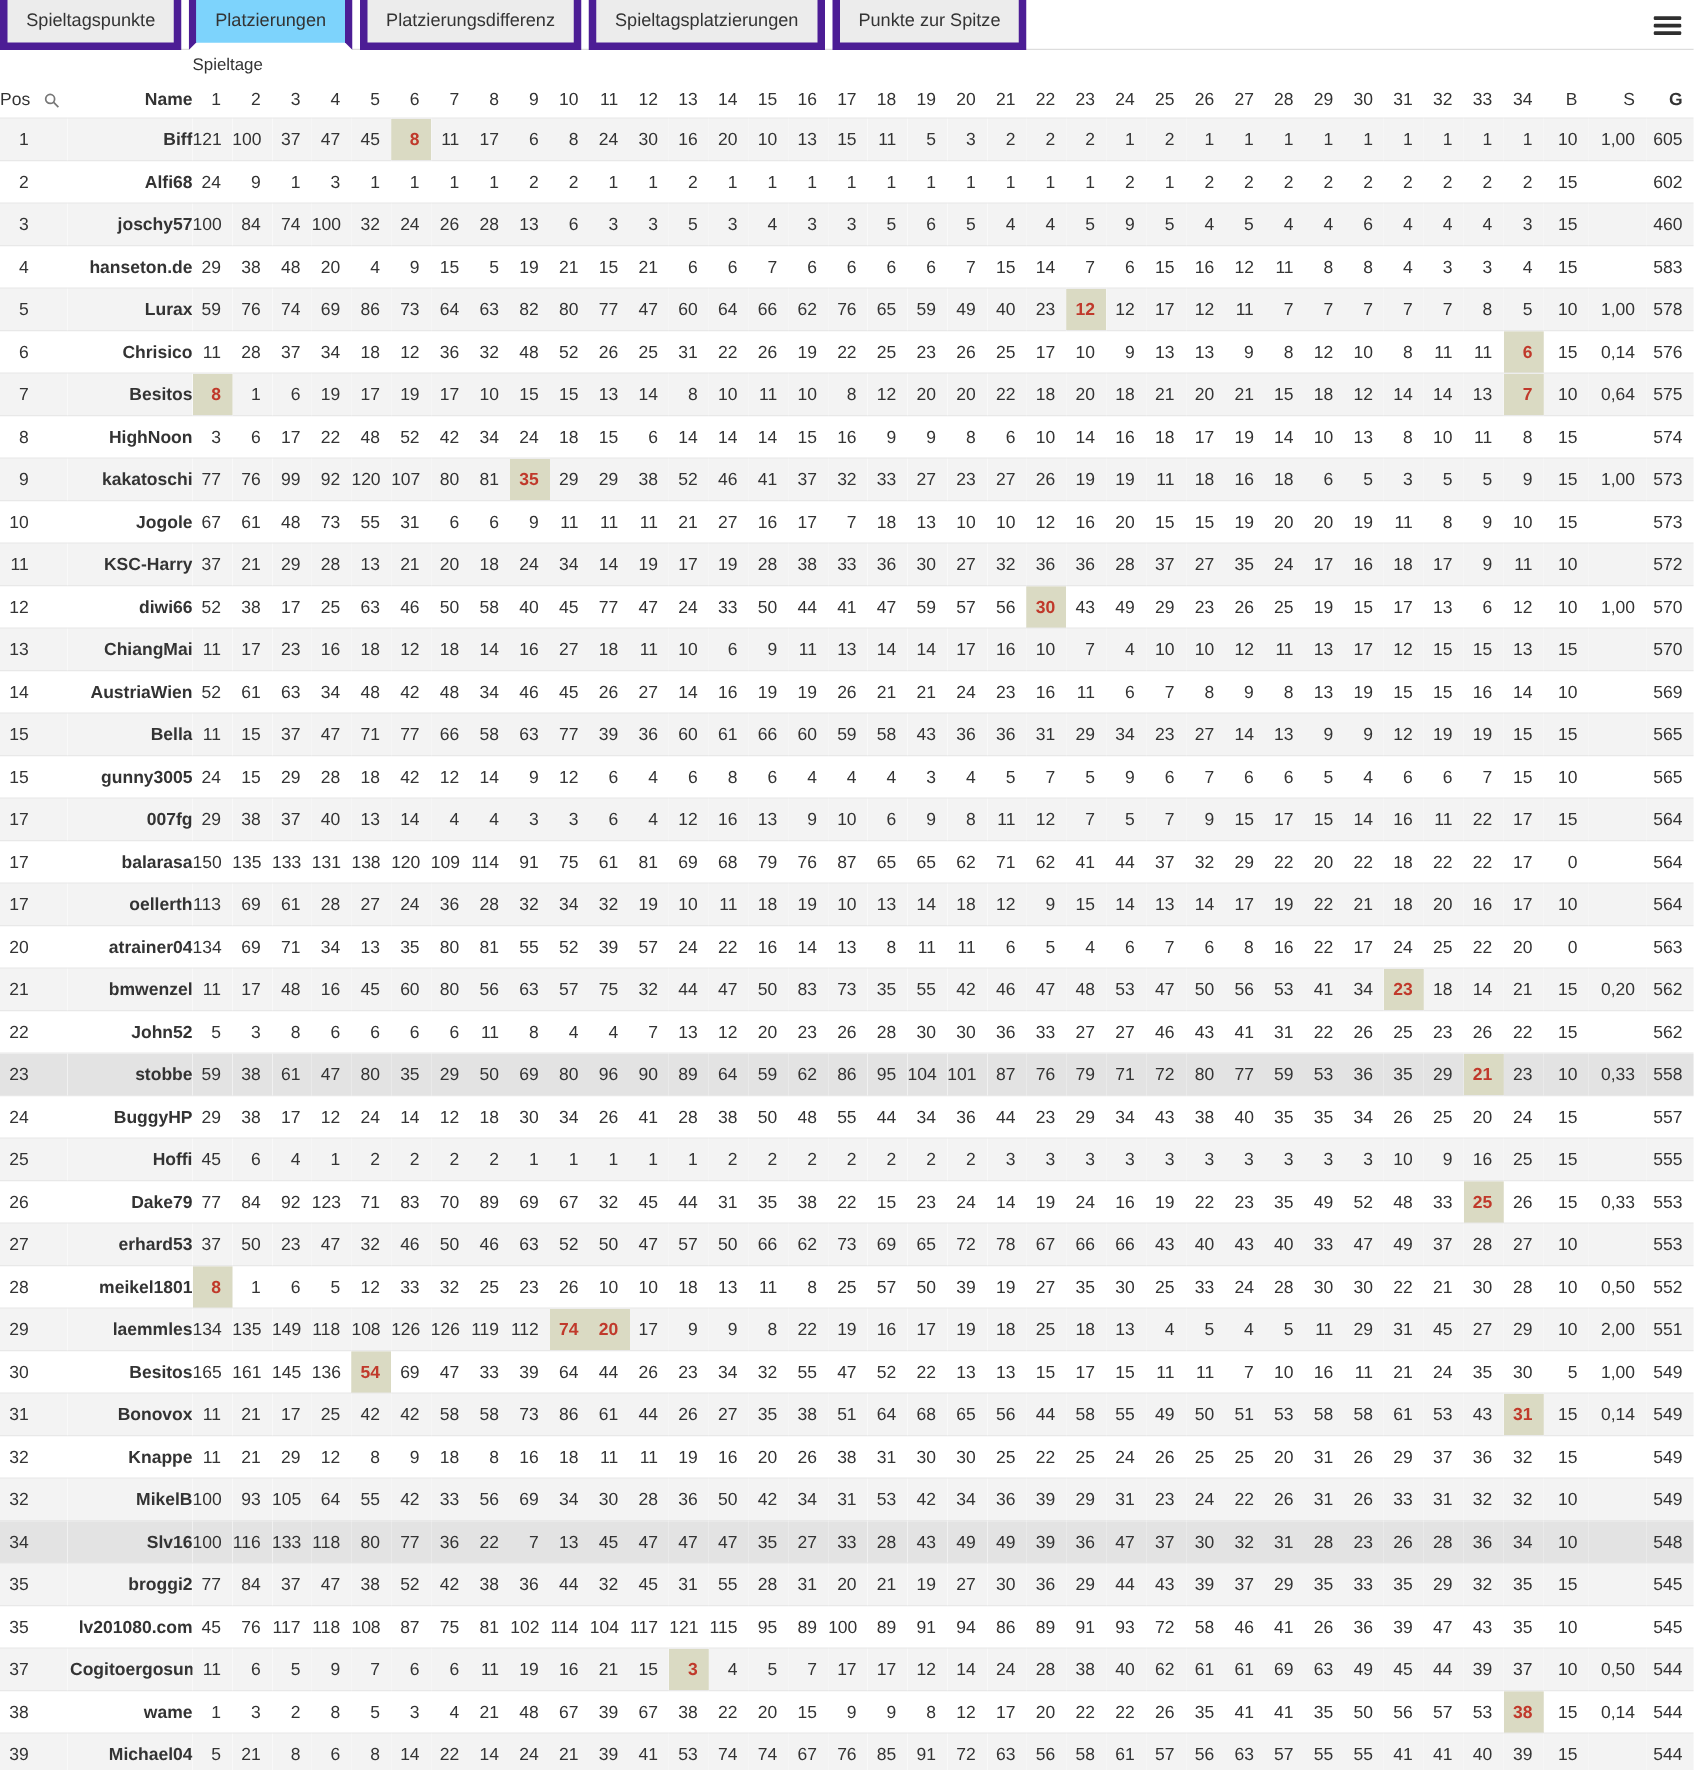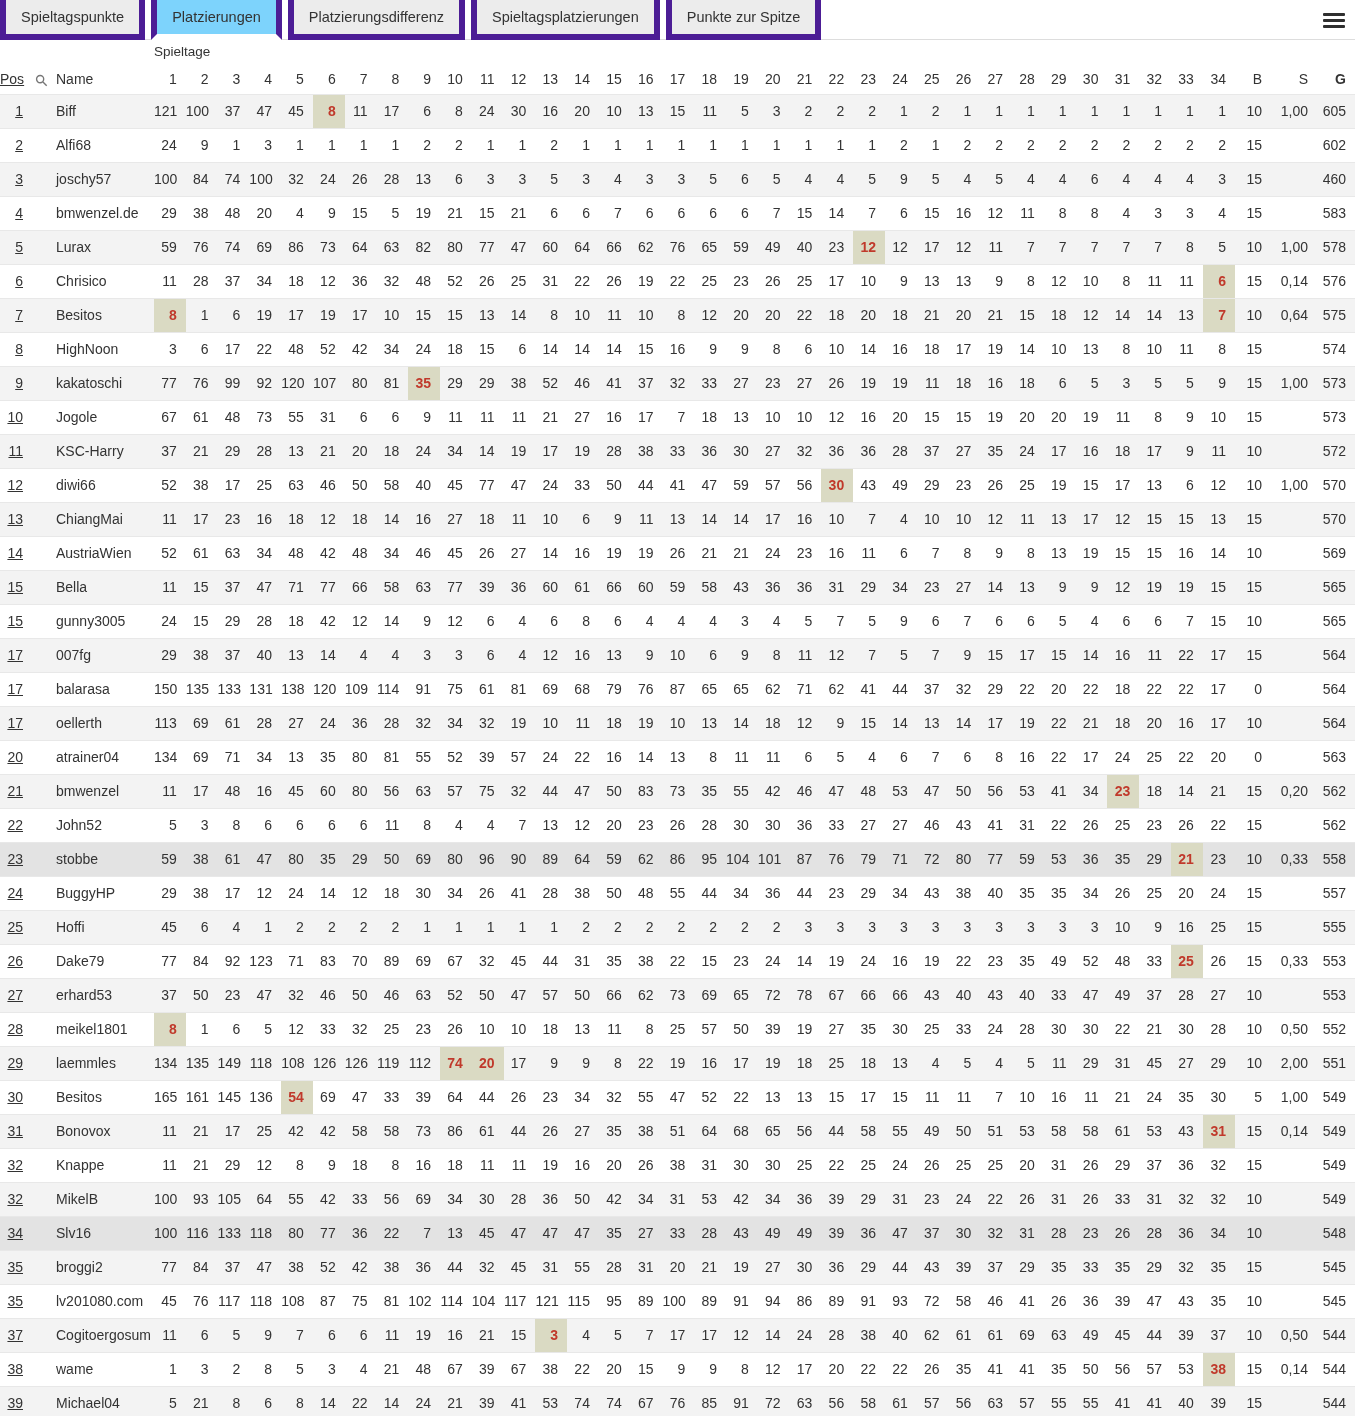--- a/index.html
+++ b/index.html
@@ -15,22 +15,22 @@
     font-size:14.5px;color:#333;cursor:pointer;white-space:nowrap;}
   .tab.active{background:#7dd3fc;border-bottom-color:#fff;}
   .menu-btn{position:absolute;right:10px;top:13px;width:22px;cursor:pointer;}
   .menu-btn span{display:block;height:3px;background:#2f2f2f;margin-bottom:3px;border-radius:1px;}
   .menu-btn span:last-child{margin-bottom:0;}
 
   
   table{width:1355px;table-layout:fixed;border-collapse:collapse;font-size:14px;}
   th,td{padding:0 9px 0 0;text-align:right;height:33px;line-height:33px;
     overflow:hidden;white-space:nowrap;font-weight:normal;}
-  .c-name{text-align:left;padding:0 0 0 2px;}
-  .c-pos{padding-right:5px;text-decoration:underline;}
+  .c-name{text-align:right;padding:0 0 0 2px;font-weight:bold;}
+  .c-pos{padding-right:5px;}
   .c-icon{padding:0;text-align:center;}
   tr.supra th{height:24px;line-height:24px;font-size:13.5px;}
   tr.supra .supra-label{text-align:left;padding-left:0;margin-left:32px;}
   tr.cols th{height:30px;line-height:30px;}
   th.c-g{font-weight:bold;}
   tbody tr{border-top:1px solid #e8e8e8;}
   tbody tr:nth-child(odd){background:#f3f3f3;}
   tbody tr.sel{background:#e3e3e3;}
   td.hl{background:var(--highlight-bg,#dadac3);color:var(--highlight-red,#c0392b);font-weight:bold;}
   .sicon{vertical-align:middle;}
@@ -271,21 +271,21 @@
         <td>4</td>
         <td>4</td>
         <td>3</td>
         <td>15</td>
         <td></td>
         <td>460</td>
       </tr>
       <tr class="">
         <td class="c-pos">4</td>
         <td class="c-icon"></td>
-        <td class="c-name">bmwenzel.de</td>
+        <td class="c-name">hanseton.de</td>
         <td>29</td>
         <td>38</td>
         <td>48</td>
         <td>20</td>
         <td>4</td>
         <td>9</td>
         <td>15</td>
         <td>5</td>
         <td>19</td>
         <td>21</td>

